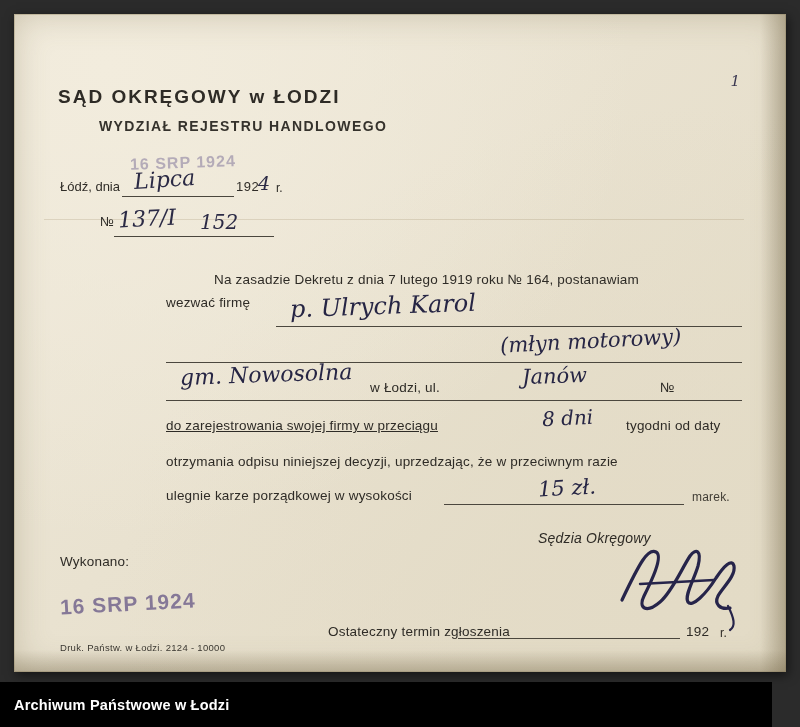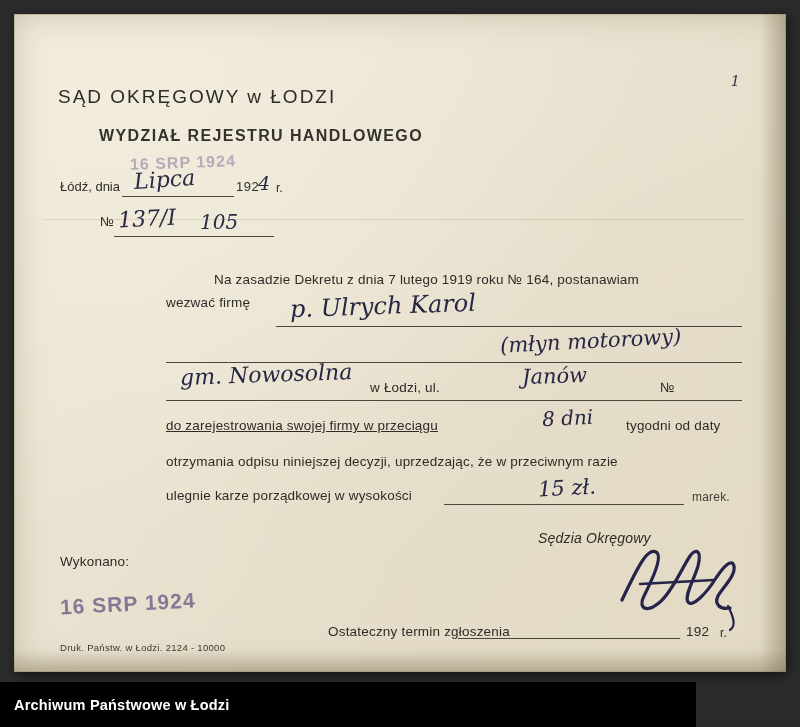--- a/index.html
+++ b/index.html
@@ -70,34 +70,33 @@
     width: 772px; height: 658px;
     color: #2c2a26;
   }
 
   
   .hdr-title {
     position: absolute;
     left: 44px;
     top: 72px;
     font-size: 19px;
-    font-weight: normal;
+    font-weight: bold;
     letter-spacing: 2.0px;
     color: #2e2b26;
     font-family: "Liberation Sans", sans-serif;
   }
   .hdr-sub {
     position: absolute;
     left: 85px;
     top: 104px;
-    font-size: 16px;
+    font-size: 14px;
     letter-spacing: 1.4px;
     font-weight: bold;
     color: #35322c;
-    margin-top: 9px;
   }
 
   
   .date-label {
     position: absolute;
     left: 46px;
     top: 165px;
     font-size: 13px;
     color: #302d28;
   }
@@ -251,21 +250,21 @@
     color: #3a3750;
     font-family: "DejaVu Serif", serif;
     font-style: italic;
   }
 
   
   #caption-bar {
     position: absolute;
     left: 0;
     bottom: 0;
-    width: 696px;
+    width: 772px;
     height: 45px;
     background: #000000;
     color: #ffffff;
     display: flex;
     align-items: center;
     padding-left: 14px;
     box-sizing: border-box;
     font-size: 14.5px;
     font-weight: bold;
     letter-spacing: .2px;
@@ -293,21 +292,21 @@
       <div class="date-label">Łódź, dnia</div>
       <div class="date-rule"></div>
       <div class="hand-month">Lipca</div>
       <div class="date-year">192</div>
       <div class="hand-yeardigit">4</div>
       <div class="date-r">r.</div>
 
       <div class="no-label">№</div>
       <div class="no-rule"></div>
       <div class="hand-no">137/I</div>
-      <div class="hand-no2">105</div>
+      <div class="hand-no2">152</div>
 
       <div class="ln" style="left:200px; top:258px;">Na zasadzie Dekretu z dnia 7 lutego 1919 roku № 164, postanawiam</div>
 
       <div class="ln" style="left:152px; top:281px;">wezwać firmę</div>
       <div class="rule" style="left:262px; top:312px; width:466px;"></div>
       <div class="hand" style="left:276px; top:278px; font-size:24px; transform:rotate(-2deg);">p. Ulrych Karol</div>
 
       <div class="rule" style="left:152px; top:348px; width:576px;"></div>
       <div class="hand" style="left:486px; top:315px; font-size:21px; transform:rotate(-3deg);">(młyn motorowy)</div>
 

